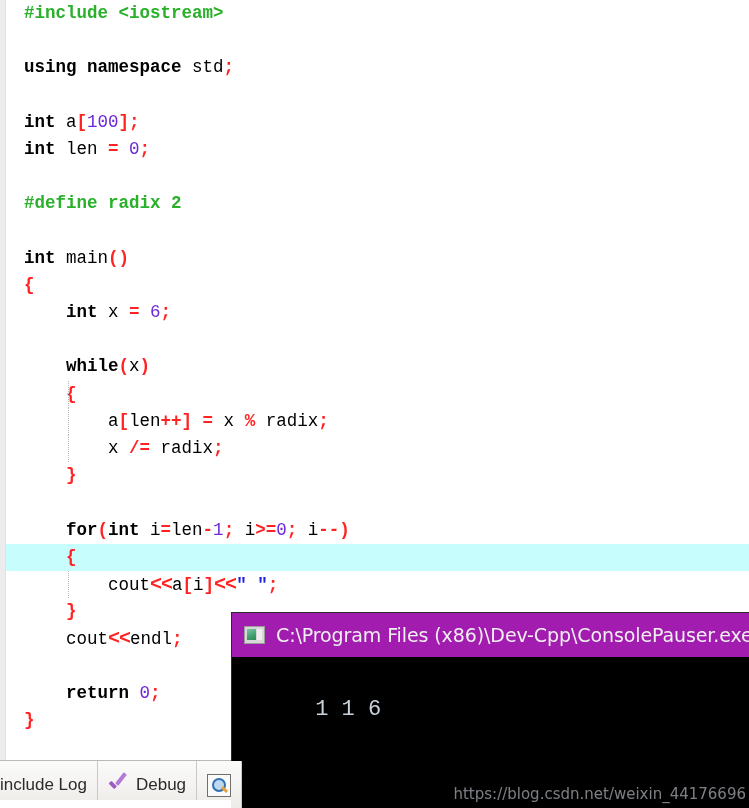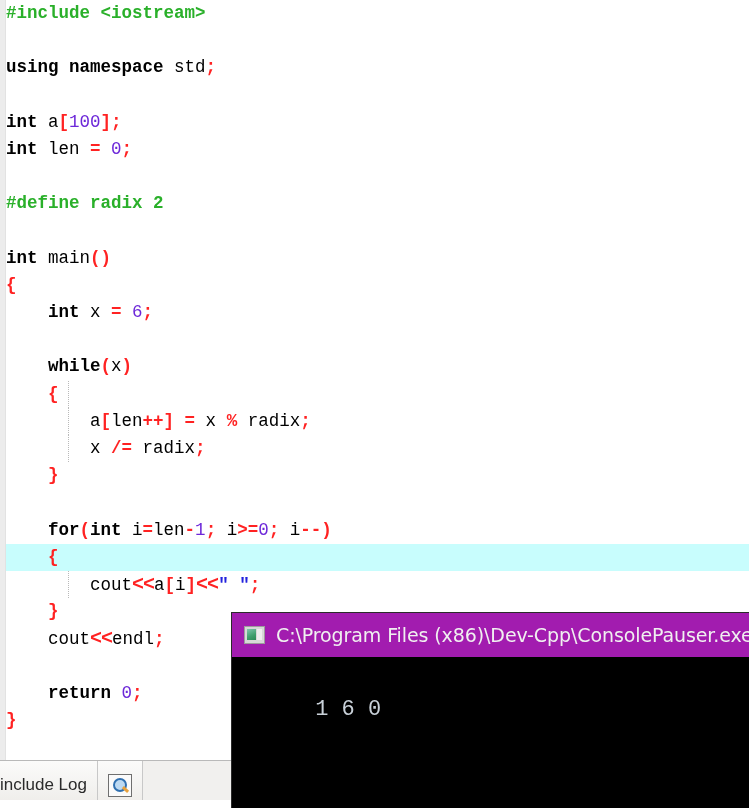--- a/index.html
+++ b/index.html
@@ -40,21 +40,21 @@
     height: 760px;
     font-family: "Liberation Mono", "DejaVu Sans Mono", monospace;
     font-size: 17.5px;
     line-height: 27.2px;
     color: #000000;
     white-space: pre;
   }
   .line {
     position: relative;
     height: 27.2px;
-    padding-left: 0;
+    padding-left: 18px;
   }
   .line.hl {
     background: #c8fdfd;
   }
   
   .guide {
     position: absolute;
     top: 0;
     width: 0;
     height: 27.2px;
@@ -234,32 +234,37 @@
     <div id="left-strip"></div>
     <div id="code"><div class="line"><span class="pre">#include &lt;iostream&gt;</span></div><div class="line">&nbsp;</div><div class="line"><span class="kw">using namespace </span><span class="id">std</span><span class="punc">;</span></div><div class="line">&nbsp;</div><div class="line"><span class="kw">int </span><span class="id">a</span><span class="punc">[</span><span class="num">100</span><span class="punc">]</span><span class="punc">;</span></div><div class="line"><span class="kw">int </span><span class="id">len </span><span class="op">=</span><span class="id"> </span><span class="num">0</span><span class="punc">;</span></div><div class="line">&nbsp;</div><div class="line"><span class="pre">#define radix 2</span></div><div class="line">&nbsp;</div><div class="line"><span class="kw">int </span><span class="id">main</span><span class="punc">()</span></div><div class="line"><span class="brace">{</span></div><div class="line"><span class="kw">    int </span><span class="id">x </span><span class="op">=</span><span class="id"> </span><span class="num">6</span><span class="punc">;</span></div><div class="line">&nbsp;</div><div class="line"><span class="kw">    while</span><span class="punc">(</span><span class="id">x</span><span class="punc">)</span></div><div class="line"><span class="guide g1"></span><span class="brace">    {</span></div><div class="line"><span class="guide g1"></span><span class="id">        a</span><span class="punc">[</span><span class="id">len</span><span class="op">++</span><span class="punc">]</span><span class="id"> </span><span class="op">=</span><span class="id"> x </span><span class="op">%</span><span class="id"> radix</span><span class="punc">;</span></div><div class="line"><span class="guide g1"></span><span class="id">        x </span><span class="op">/=</span><span class="id"> radix</span><span class="punc">;</span></div><div class="line"><span class="brace">    }</span></div><div class="line">&nbsp;</div><div class="line"><span class="kw">    for</span><span class="punc">(</span><span class="kw">int </span><span class="id">i</span><span class="op">=</span><span class="id">len</span><span class="op">-</span><span class="num">1</span><span class="punc">;</span><span class="id"> i</span><span class="op">&gt;=</span><span class="num">0</span><span class="punc">;</span><span class="id"> i</span><span class="op">--</span><span class="punc">)</span></div><div class="line hl"><span class="brace">    {</span></div><div class="line"><span class="guide g1"></span><span class="id">        cout</span><span class="shift">&lt;&lt;</span><span class="id">a</span><span class="punc">[</span><span class="id">i</span><span class="punc">]</span><span class="shift">&lt;&lt;</span><span class="str">" "</span><span class="punc">;</span></div><div class="line"><span class="brace">    }</span></div><div class="line"><span class="id">    cout</span><span class="shift">&lt;&lt;</span><span class="id">endl</span><span class="punc">;</span></div><div class="line">&nbsp;</div><div class="line"><span class="kw">    return </span><span class="num">0</span><span class="punc">;</span></div><div class="line"><span class="brace">}</span></div></div>
   </div>
 
   <div id="console">
     <div id="console-titlebar">
       <div id="console-icon"></div>
       <div id="console-title">C:\Program Files (x86)\Dev-Cpp\ConsolePauser.exe</div>
     </div>
     <div id="console-body">
-      <span id="console-output">1 6 0</span>
+      <span id="console-output">1 1 6</span>
       <br>
       <br>
       
       
       
     </div>
+    <div id="watermark">https://blog.csdn.net/weixin_44176696</div>
   </div>
 
   <div id="tabbar">
     <div class="tab" id="tab-compile-log">
       <span>include Log</span>
     </div>
+    <div class="tab" id="tab-debug">
+      <span class="check-icon"></span>
+      <span>Debug</span>
+    </div>
     <div class="tab" id="tab-inspect">
       <span class="inspect-icon"></span>
     </div>
   </div>
   <div id="tabbar-fill"></div>
 
 </div>
 
 </body></html>

